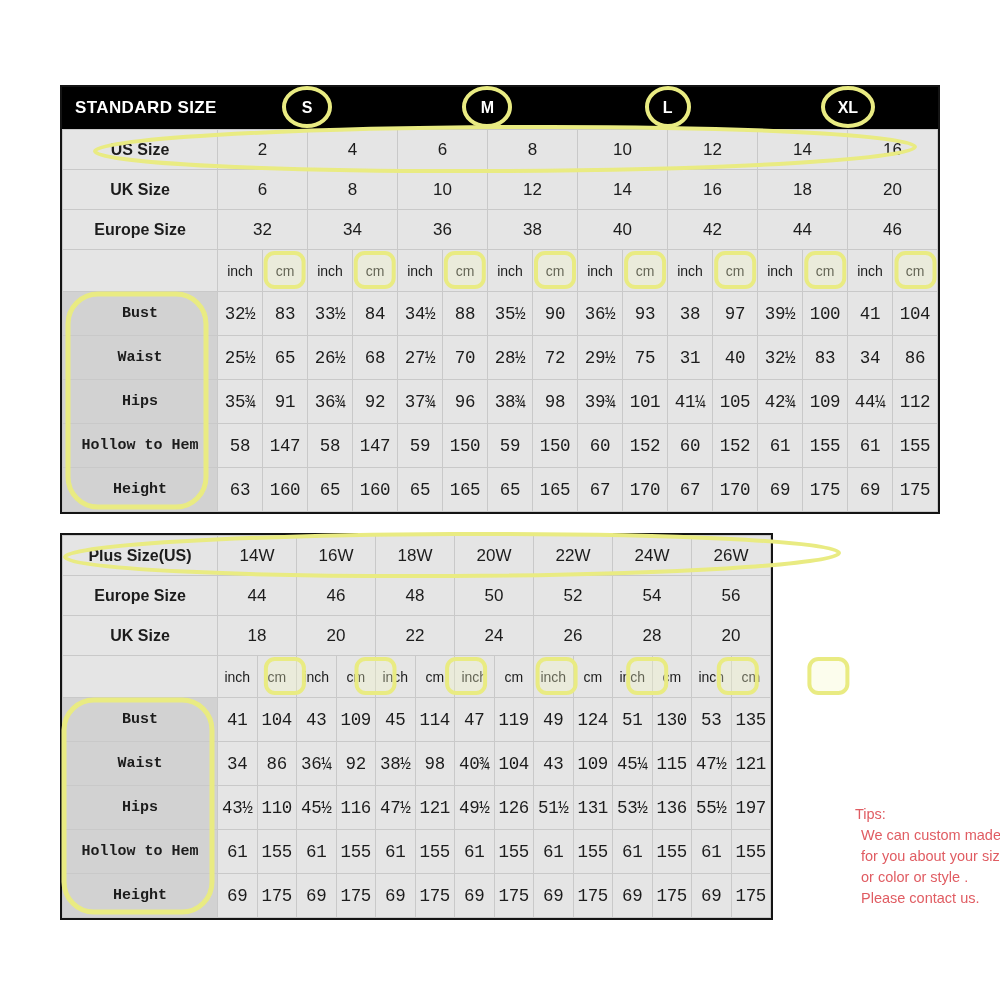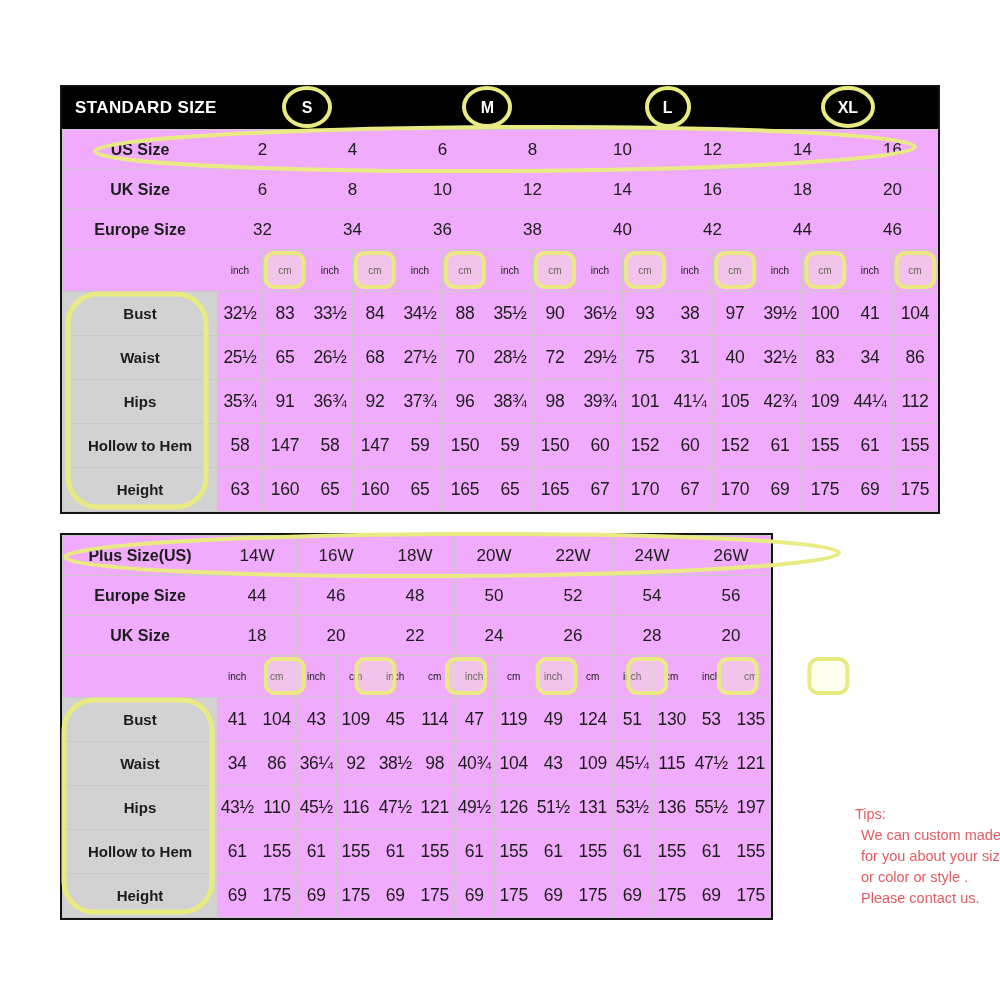--- a/index.html
+++ b/index.html
@@ -1,40 +1,40 @@
 <!DOCTYPE html>
 <html style="--background: #ffffff; --header-bg: #000000; --header-text: #ffffff; --annotation: #e9eb82; --label-cell-bg: #d2d2d2; --grid-line: #c9c9c9; --table-border: #141414; --tips-text: #e05c62; --text: #1c1c1c;"><head>
 <meta charset="utf-8">
 <style>
   html,body{margin:0;padding:0;background:#fff;}
   .canvas{position:relative;width:1000px;height:1000px;background:var(--background,#fff);
     font-family:"Liberation Sans","DejaVu Sans",sans-serif;overflow:hidden;}
 
   
-  .table-block{position:absolute;border:2px solid var(--table-border,#141414);background:#f0abfc;box-sizing:border-box;}
+  .table-block{position:absolute;border:2px solid var(--table-border,#141414);background:#e5e5e5;box-sizing:border-box;}
   .std{left:60px;top:85px;width:880px;}
   .plus{left:60px;top:533px;width:713px;}
 
   .black-bar{height:42px;background:var(--header-bg,#000);color:var(--header-text,#fff);
     display:flex;align-items:center;}
   .bar-title{flex:0 0 155px;box-sizing:border-box;padding-left:13px;font-weight:bold;
     font-size:17px;letter-spacing:.4px;}
   .bar-group{flex:1;text-align:center;font-weight:bold;font-size:16px;}
 
   table{width:100%;border-collapse:collapse;table-layout:fixed;padding-left:40px;}
   col.label-col{width:155px;}
   td,th{border:1px solid var(--grid-line,#c9c9c9);text-align:center;vertical-align:middle;
     padding:0;color:var(--text,#1c1c1c);overflow:hidden;}
   tr.size-row{height:40px;}
   tr.unit-row{height:42px;}
-  tr.measure-row{height:44px;}
+  tr.measure-row{height:44px;font-family:Liberation Mono, monospace;}
   th.row-label{font-weight:bold;font-size:16px;}
   th.measure-label{background:var(--label-cell-bg,#d2d2d2);font-size:15px;}
   td.size-value{font-size:17px;font-weight:normal;}
-  td.unit-cell{font-size:10px;}
+  td.unit-cell{font-size:14px;}
   td.measure-value{font-size:17.5px;font-weight:normal;letter-spacing:-0.3px;}
 
   
   .tips{position:absolute;left:855px;top:804px;color:var(--tips-text,#e05c62);
     font-size:14.5px;line-height:21px;white-space:nowrap;}
   .tips .tips-line{padding-left:6px;}
 
   
   svg.annotations{position:absolute;left:0;top:0;width:1000px;height:1000px;pointer-events:none;}
   svg.annotations .stroke-group{stroke:var(--annotation,#e9eb82);fill:none;stroke-linecap:round;}

